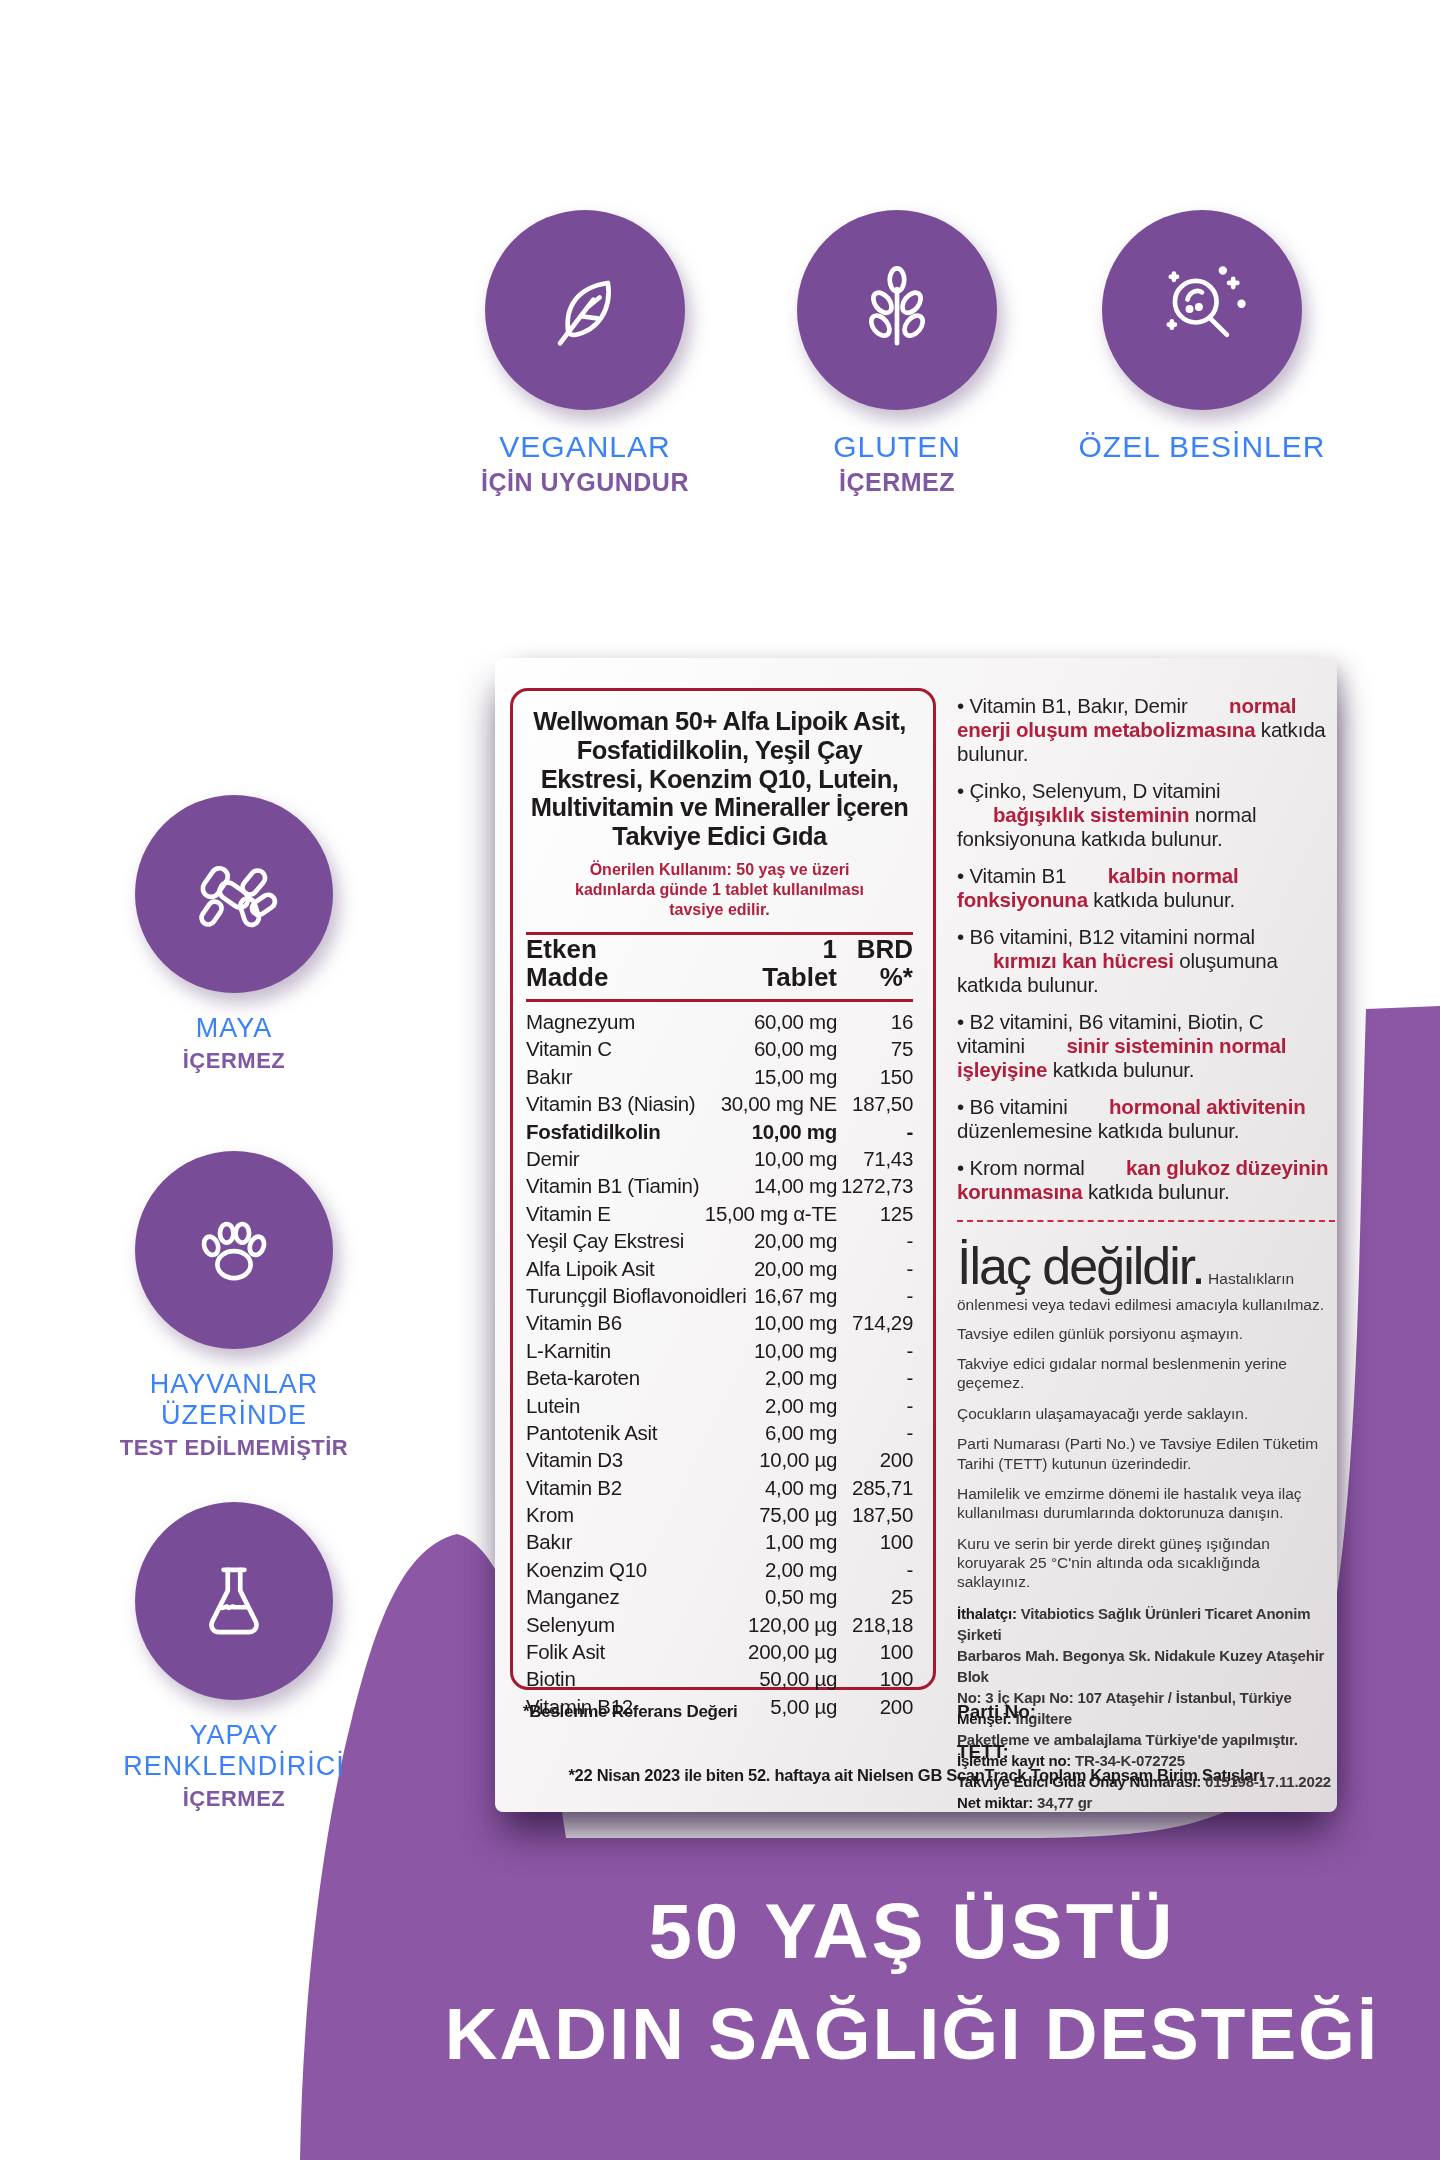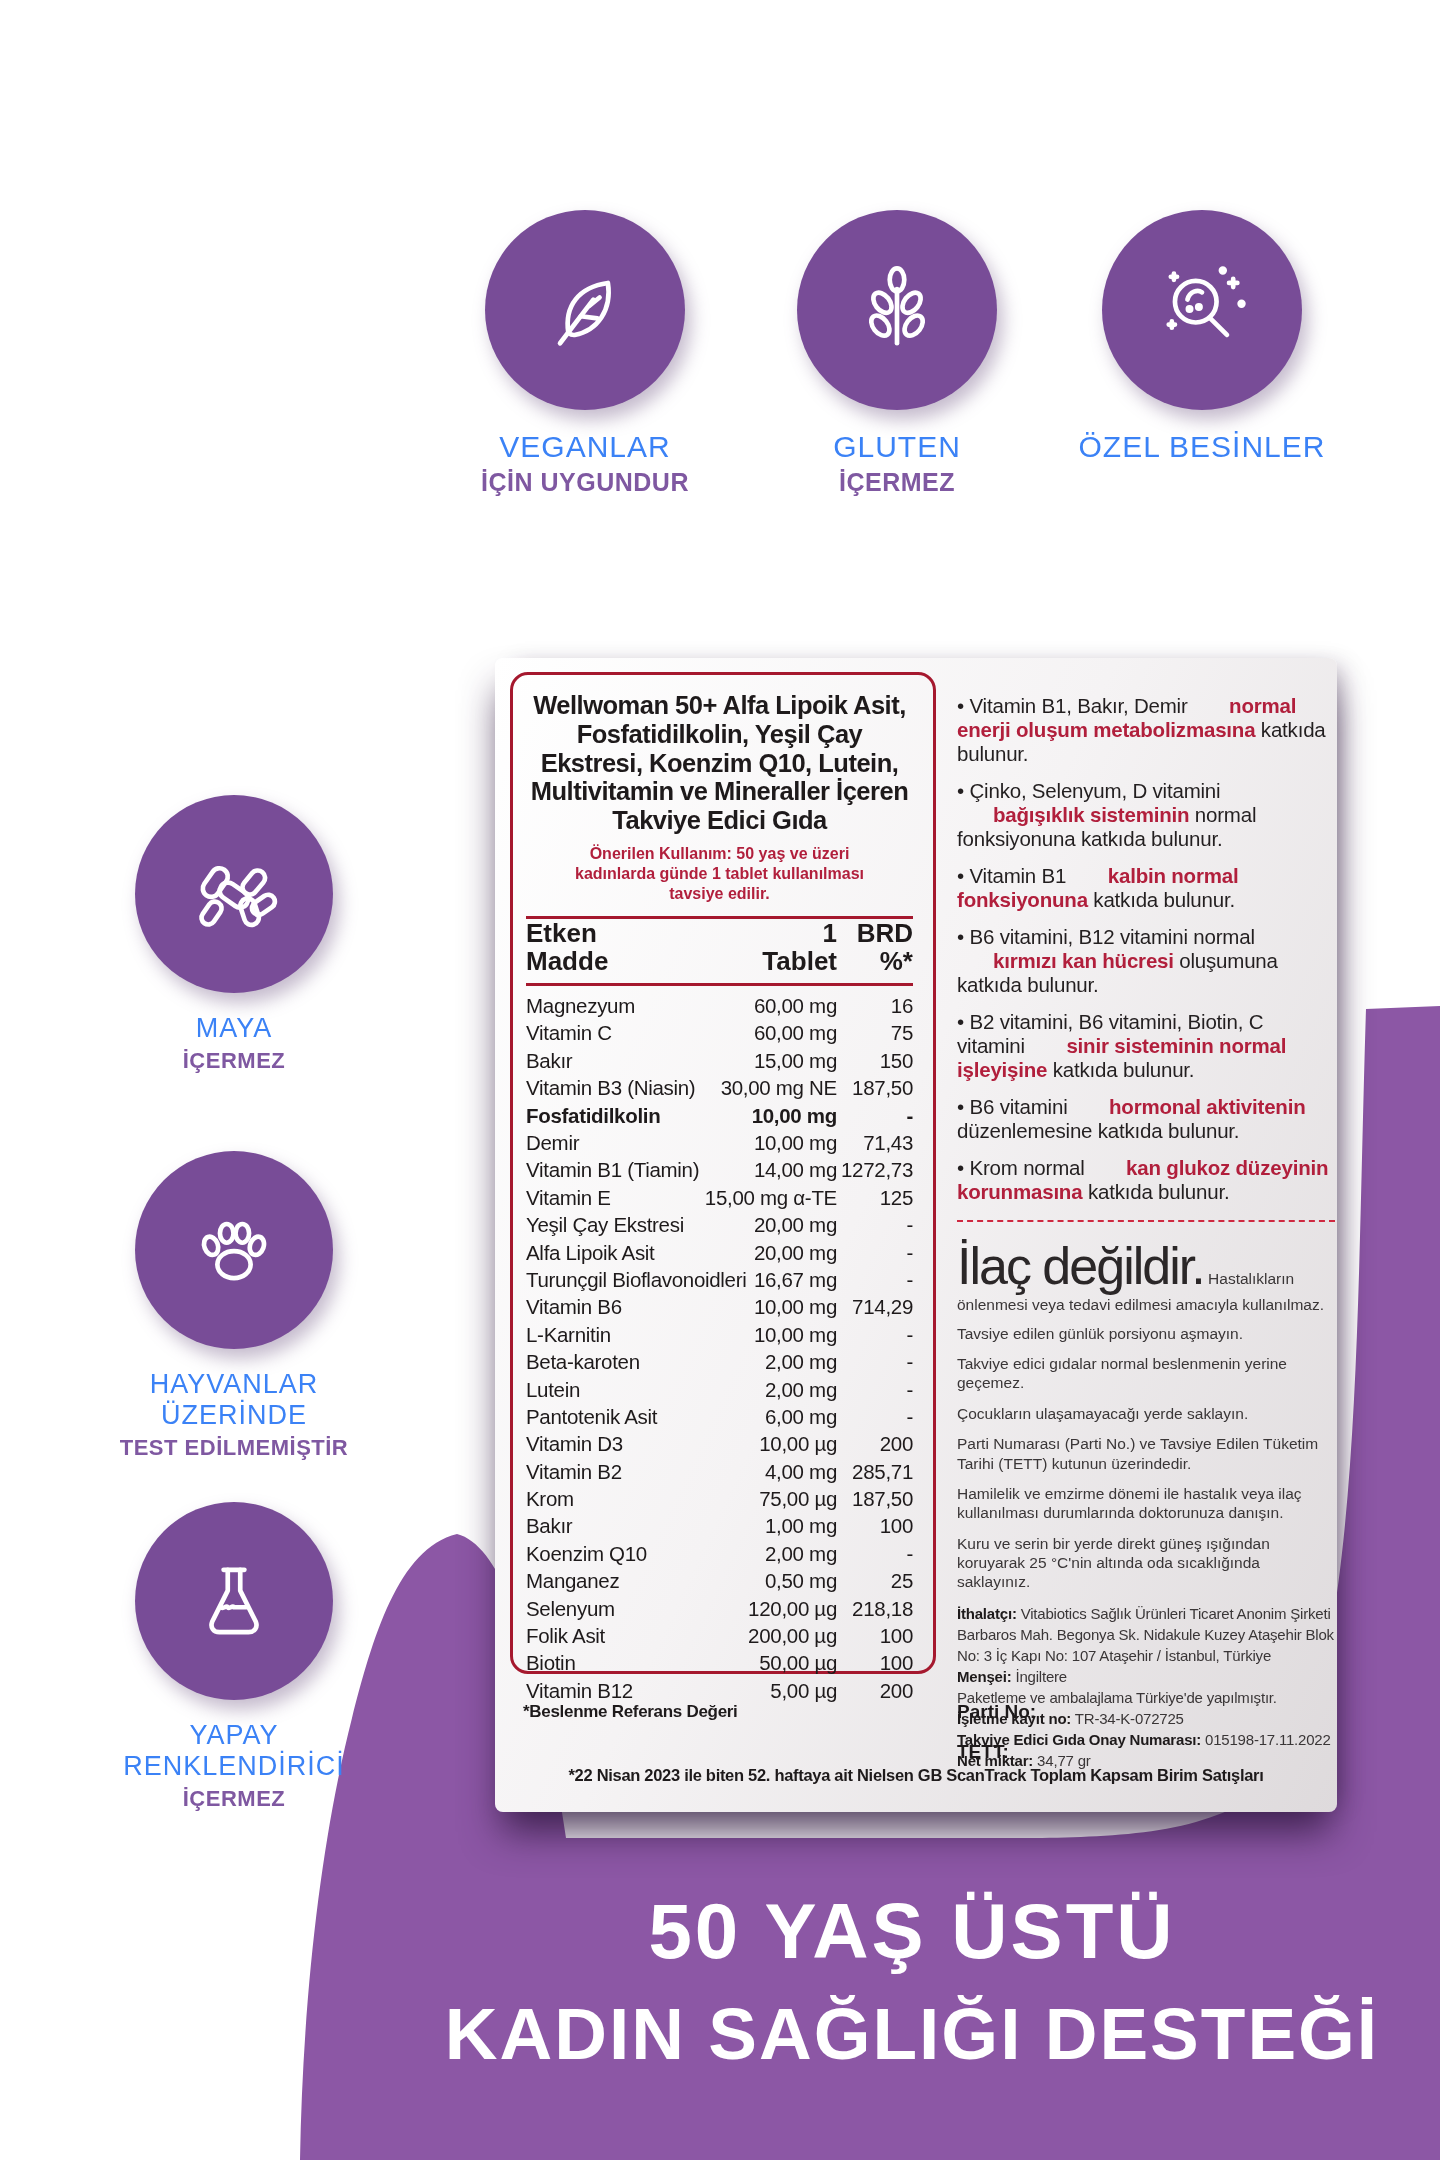--- a/index.html
+++ b/index.html
@@ -22,21 +22,21 @@
   .badge.left-b .l1{font-size:27px;}
   .badge.left-b .l2{font-size:22px;}
   
   .sheet{
     position:absolute;left:495px;top:658px;width:842px;height:1154px;z-index:2;
     background:linear-gradient(115deg,#ffffff 0%,#f5f3f4 45%,#dedadc 100%);
     border-radius:8px;
     box-shadow:0 26px 38px -6px rgba(45,22,60,.78), 12px 0 22px -10px rgba(45,22,60,.35);
   }
   .redbox{
-    position:absolute;left:15px;top:14px;width:426px;height:1002px;
+    position:absolute;left:15px;top:30px;width:426px;height:1002px;
     border:3px solid #A5182E;border-radius:18px;box-sizing:border-box;
     padding:16px 20px 0 13px;
   }
   .redbox .title{
     font-weight:bold;font-size:25.5px;line-height:1.13;letter-spacing:-.5px;
     text-align:center;color:#1e1a1b;
   }
   .redbox .usage{
     margin-top:9px;font-weight:bold;font-size:16px;line-height:1.25;
     text-align:center;color:#B11F3C;padding:0 26px;
@@ -340,21 +340,21 @@
     <span class="small"> <span>Hastalıkların önlenmesi veya tedavi edilmesi amacıyla kullanılmaz.</span></span>
   </p>
   <div id="notes">
       <p class="note">Tavsiye edilen günlük porsiyonu aşmayın.</p>
       <p class="note">Takviye edici gıdalar normal beslenmenin yerine geçemez.</p>
       <p class="note">Çocukların ulaşamayacağı yerde saklayın.</p>
       <p class="note">Parti Numarası (Parti No.) ve Tavsiye Edilen Tüketim Tarihi (TETT) kutunun üzerindedir.</p>
       <p class="note">Hamilelik ve emzirme dönemi ile hastalık veya ilaç kullanılması durumlarında doktorunuza danışın.</p>
       <p class="note">Kuru ve serin bir yerde direkt güneş ışığından koruyarak 25 °C'nin altında oda sıcaklığında saklayınız.</p>
     </div>
-  <div id="importer" style="">
+  <div id="importer" style="font-weight:bold;">
       <p class="imp"><b>İthalatçı:</b> Vitabiotics Sağlık Ürünleri Ticaret Anonim Şirketi</p>
       <p class="imp">Barbaros Mah. Begonya Sk. Nidakule Kuzey Ataşehir Blok</p>
       <p class="imp">No: 3 İç Kapı No: 107 Ataşehir / İstanbul, Türkiye</p>
       <p class="imp"><b>Menşei:</b> İngiltere</p>
       <p class="imp">Paketleme ve ambalajlama Türkiye'de yapılmıştır.</p>
       <p class="imp"><b>İşletme kayıt no:</b> TR-34-K-072725</p>
       <p class="imp"><b>Takviye Edici Gıda Onay Numarası:</b> 015198-17.11.2022</p>
       <p class="imp"><b>Net miktar:</b> 34,77 gr</p>
     </div>
 </div>

